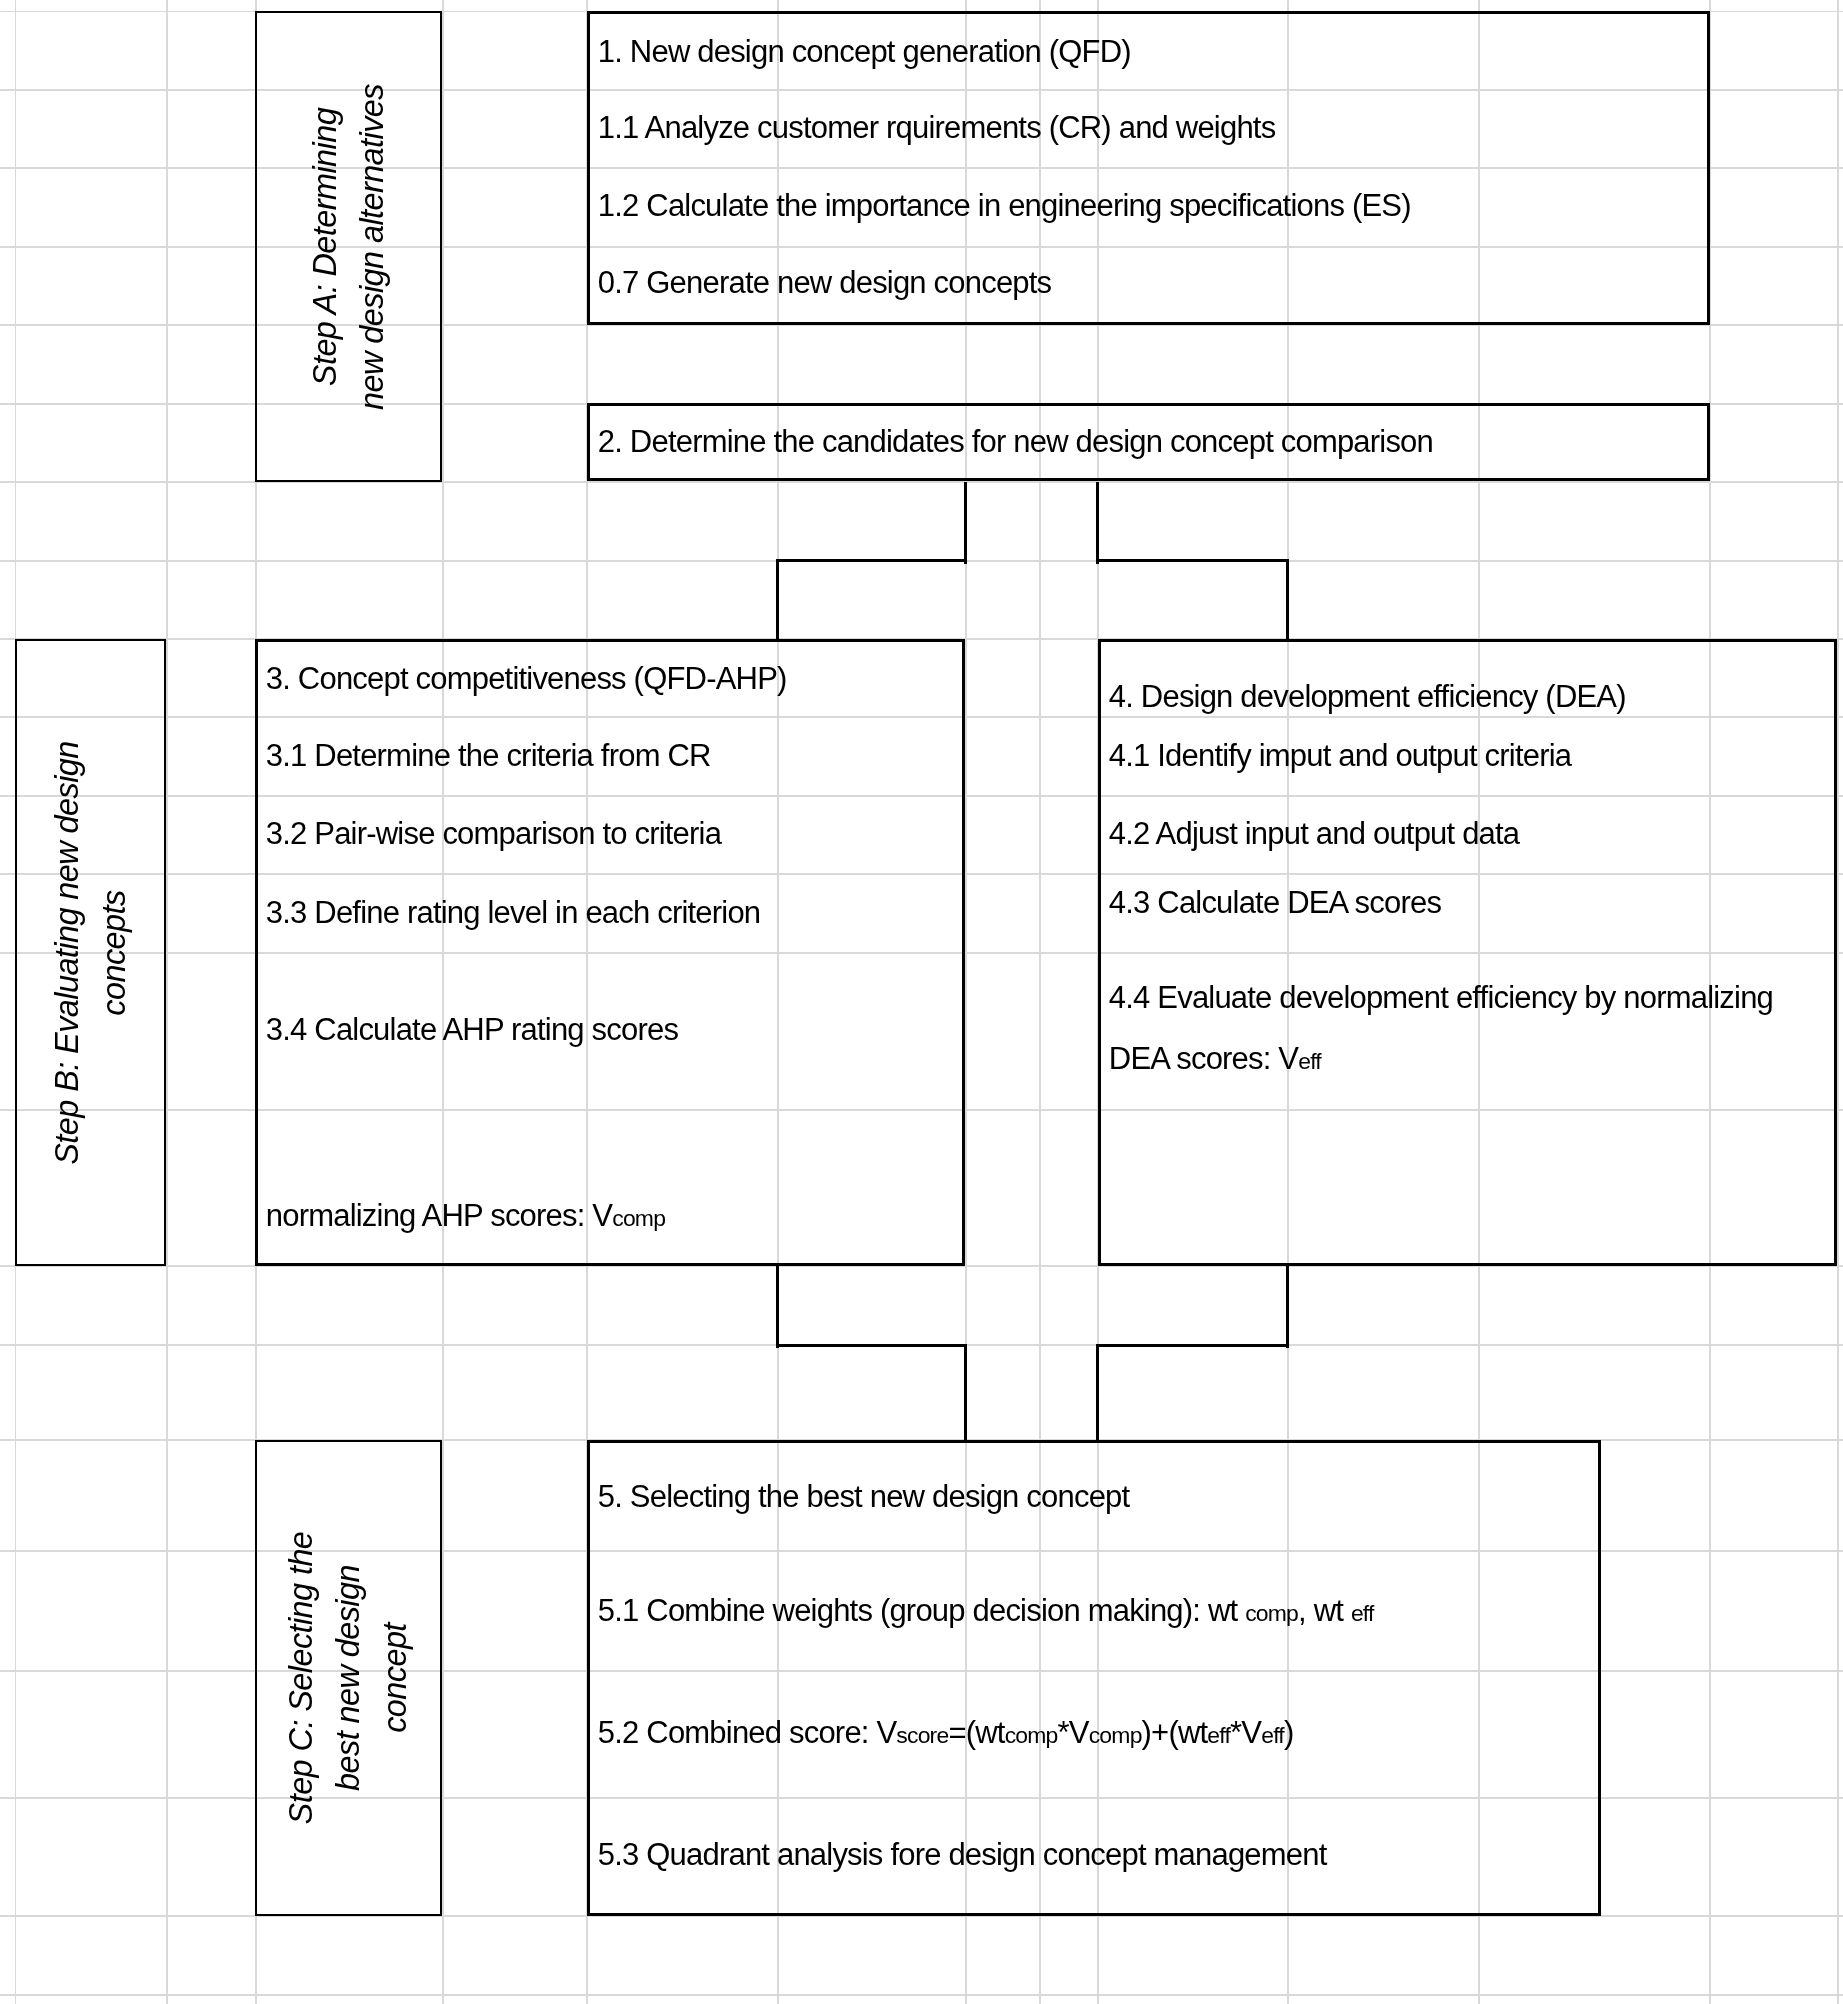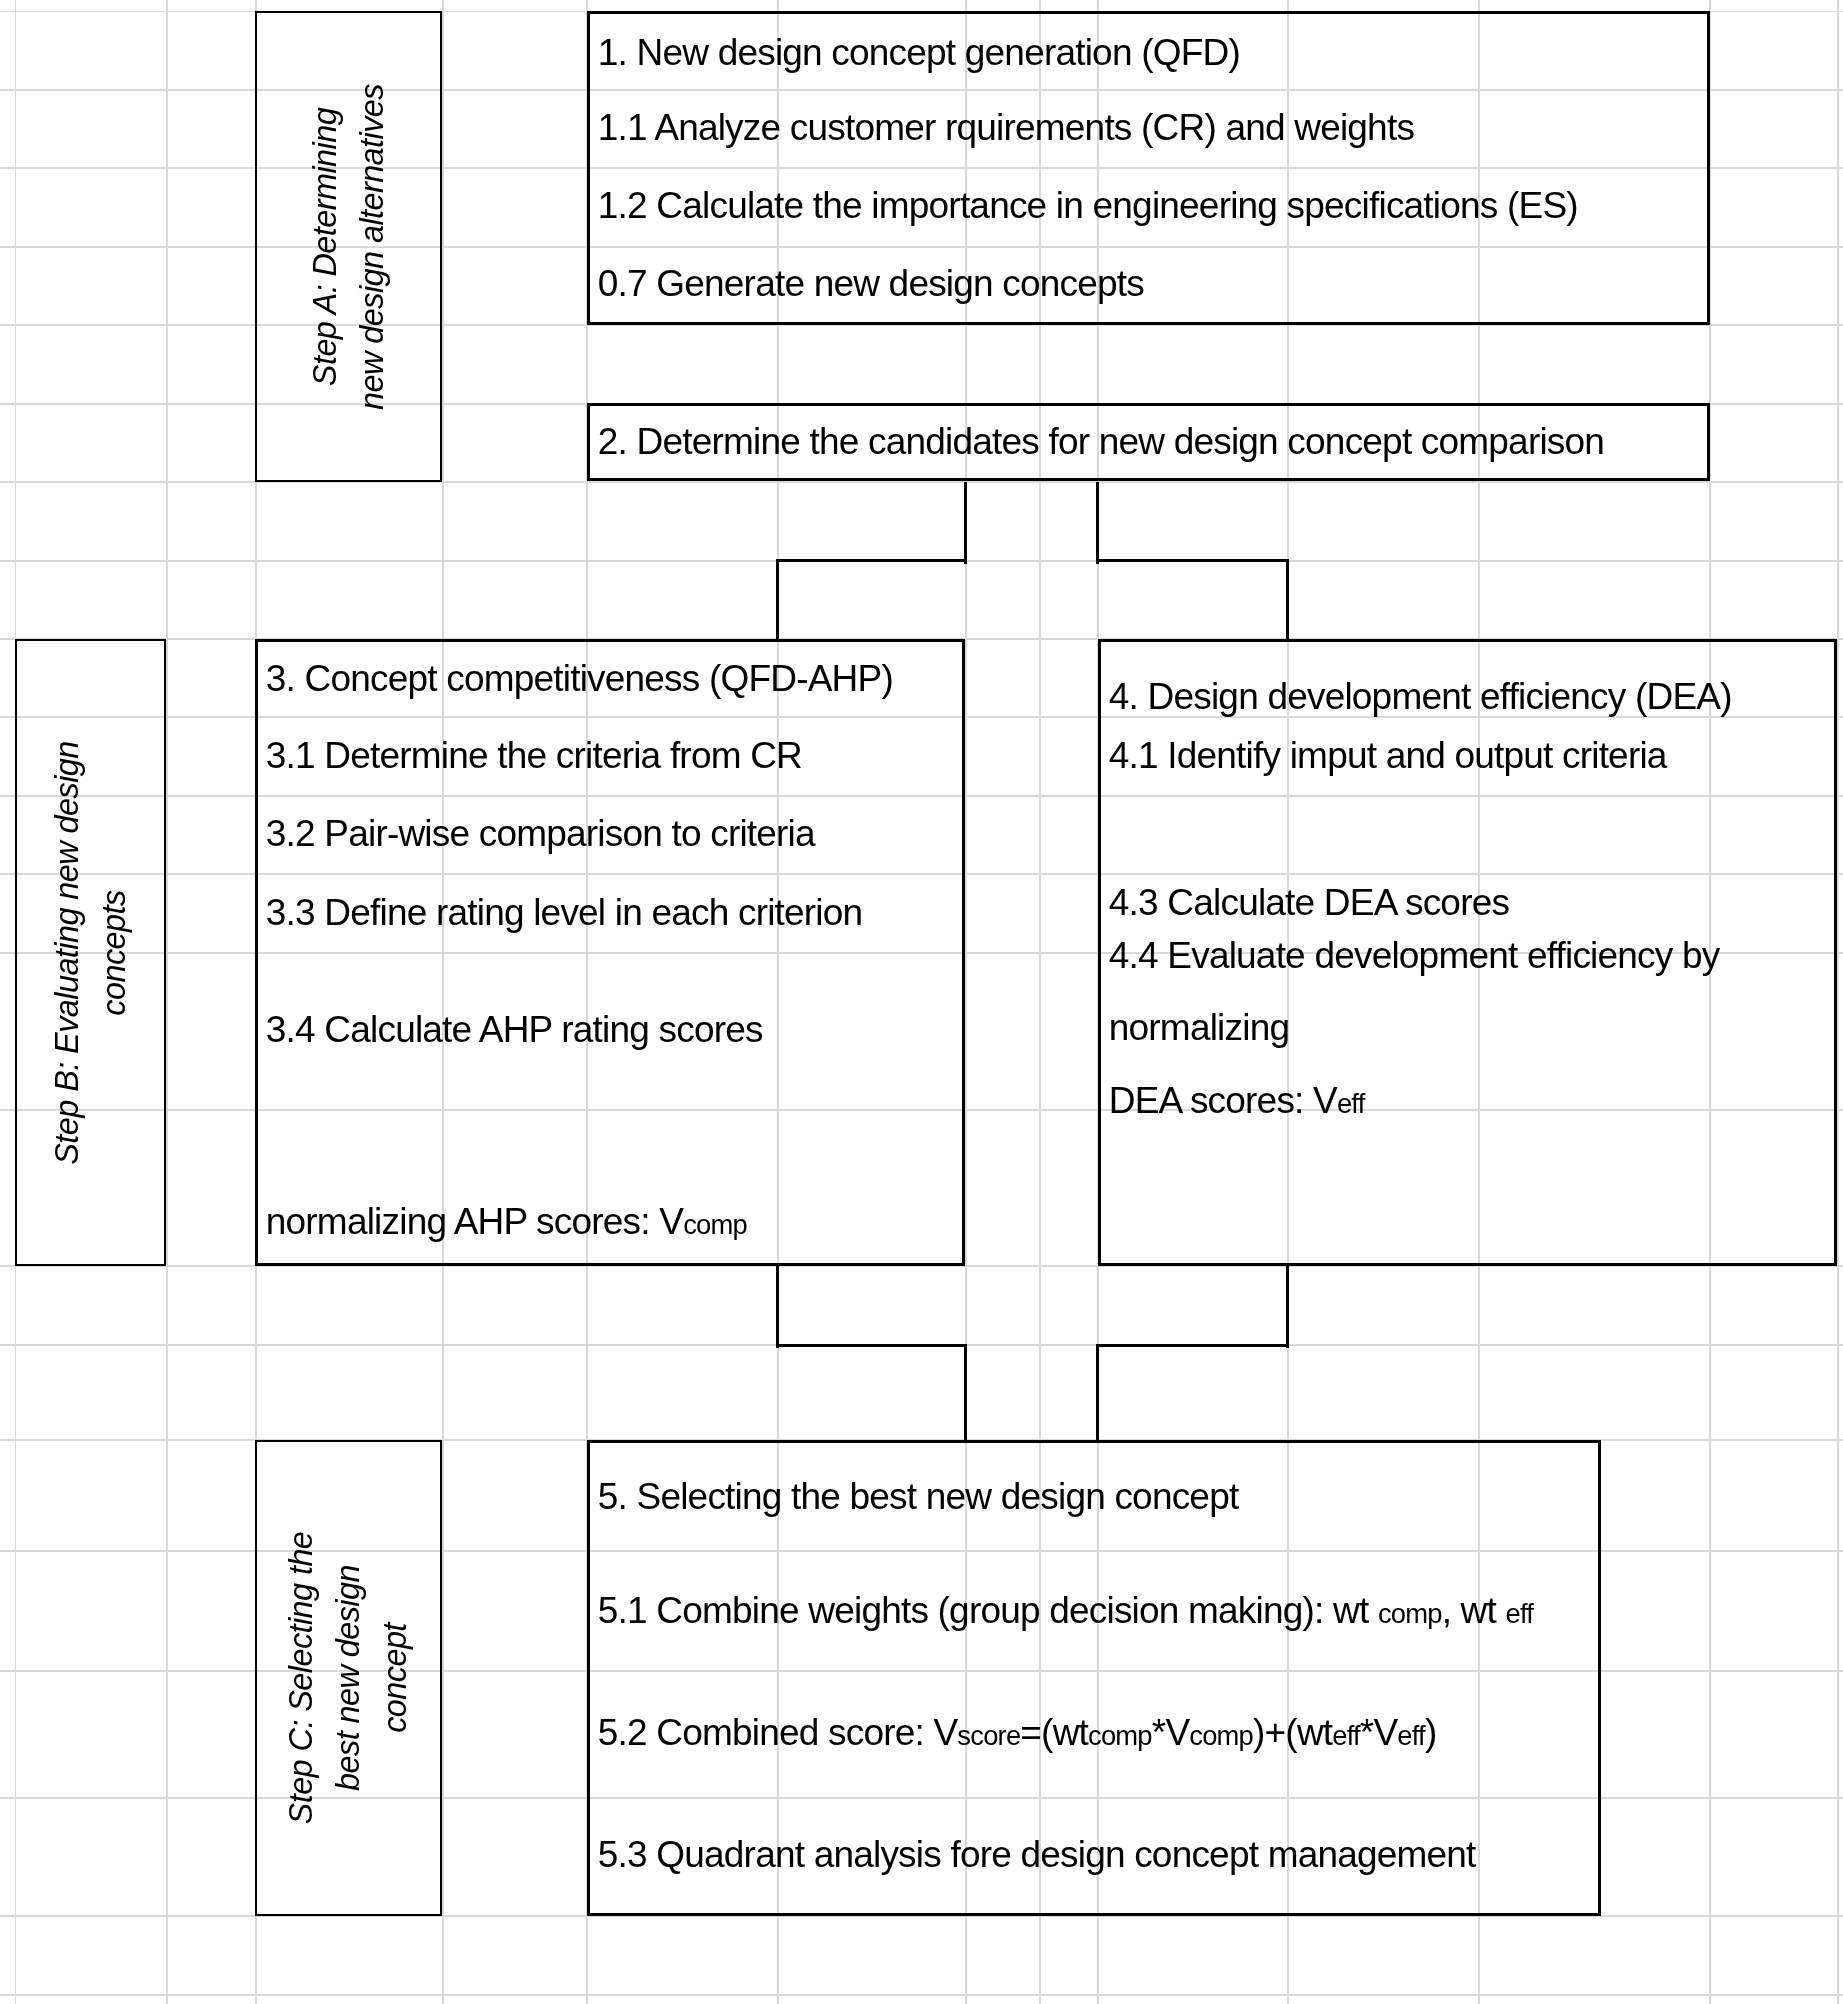--- a/index.html
+++ b/index.html
@@ -15,21 +15,21 @@
   .gl{position:absolute;background:#d9d9d9;z-index:1;}
   
   .conn{position:absolute;background:#000;z-index:2;}
   
   .fbox{position:absolute;border:3.4px solid #000;background:transparent;z-index:3;box-sizing:border-box;}
   .stepbox{position:absolute;border:2.8px solid #000;background:transparent;z-index:3;box-sizing:border-box;}
   .item{
     position:absolute;left:0;right:0;
     display:flex;align-items:center;
     padding:0 13.4px 0 7.8px;box-sizing:border-box;
-    font-size:37px;letter-spacing:-0.8px;line-height:1.95;
+    font-size:31px;letter-spacing:-0.8px;line-height:1.95;
     white-space:normal;
   }
   .item .sm{font-size:0.74em;}
   .rot{
     position:absolute;left:50%;top:50%;
     transform:translate(-50%,-50%) rotate(-90deg);
     text-align:center;
     font-style:italic;
     font-size:32.5px;letter-spacing:-0.6px;line-height:1.45;
     white-space:nowrap;
@@ -149,20 +149,23 @@
       </div>
   </div>
 
   <div class="fbox" style="left:1098px;top:639px;width:739px;height:627px">
     <div class="item" style="top:18px;height:75px">
         <div><span>4. Design development efficiency (DEA)</span></div>
       </div>
     <div class="item" style="top:75px;height:78px">
         <div><span>4.1 Identify imput and output criteria</span></div>
       </div>
+    <div class="item" style="top:153px;height:78px">
+        <div><span>4.2 Adjust input and output data</span></div>
+      </div>
     <div class="item" style="top:232px;height:58px">
         <div><span>4.3 Calculate DEA scores</span></div>
       </div>
     <div class="item" style="top:308px;height:157px">
         <div><span>4.4 Evaluate development efficiency by normalizing</span><br><span>DEA scores: V</span><span class="sm">eff</span></div>
       </div>
   </div>
 
   <div class="stepbox" style="left:255px;top:1440px;width:187px;height:476px">
     <div class="rot" style="width:476px">

